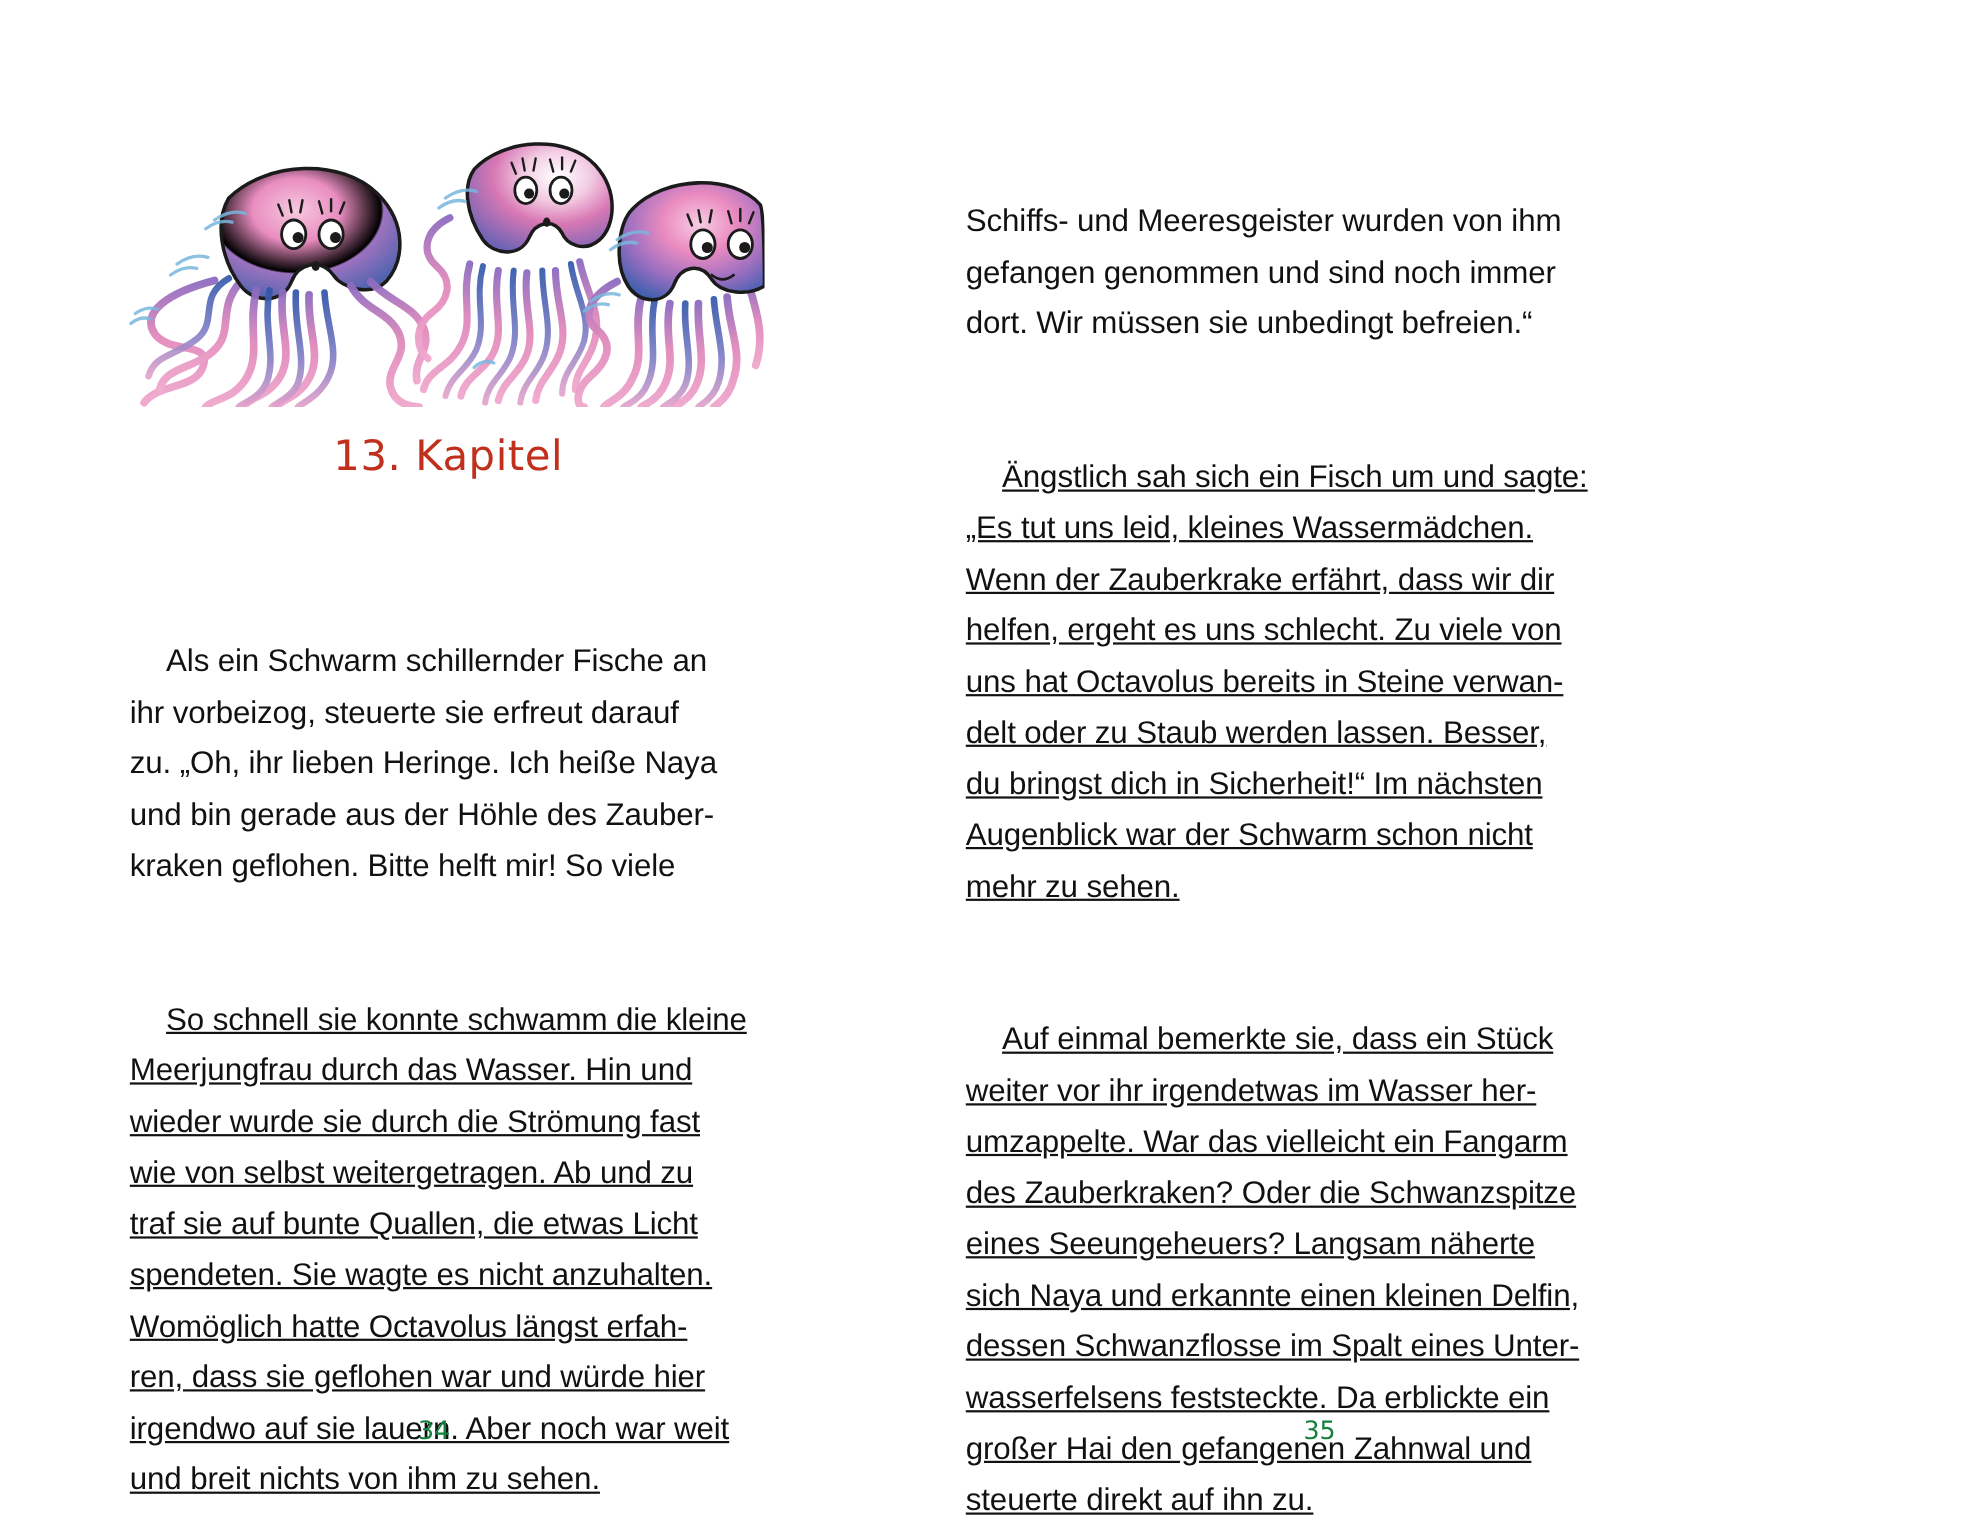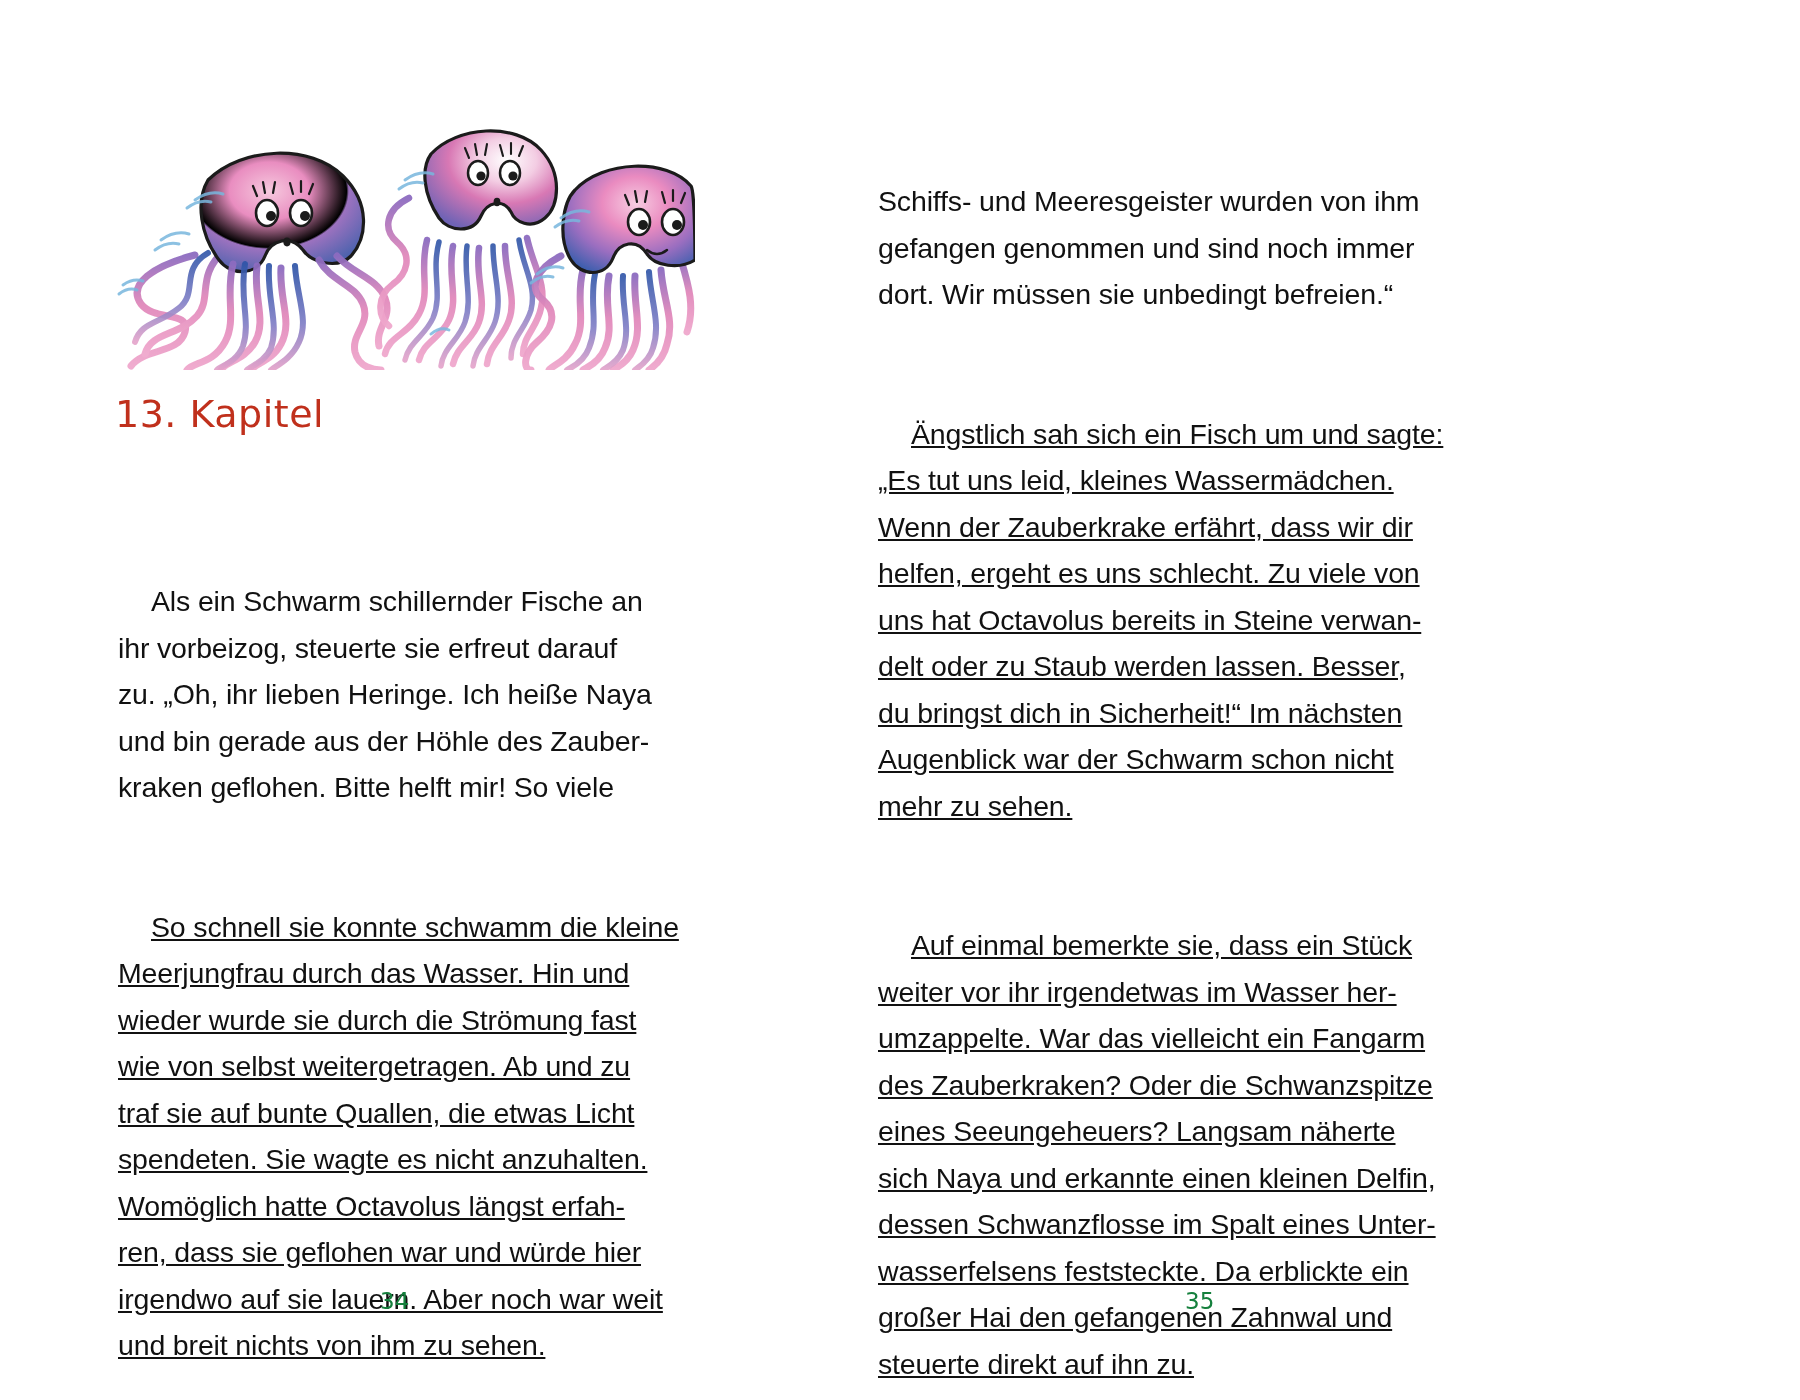--- a/index.html
+++ b/index.html
@@ -37,20 +37,21 @@
     width: 620px;
     height: 300px;
   }
   .illustration svg { display: block; width: 100%; height: 100%; }
 
   .chapter-title {
     position: absolute;
     left: 115px;
     top: 392px;
     width: 585px;
+    text-align: center;
     font-size: 38px;
     letter-spacing: 0.5px;
     font-family: "DejaVu Sans", sans-serif;
     font-weight: 400;
     color: #c0301c;
   }
 
   .body-col {
     position: absolute;
     font-size: 28.5px;

